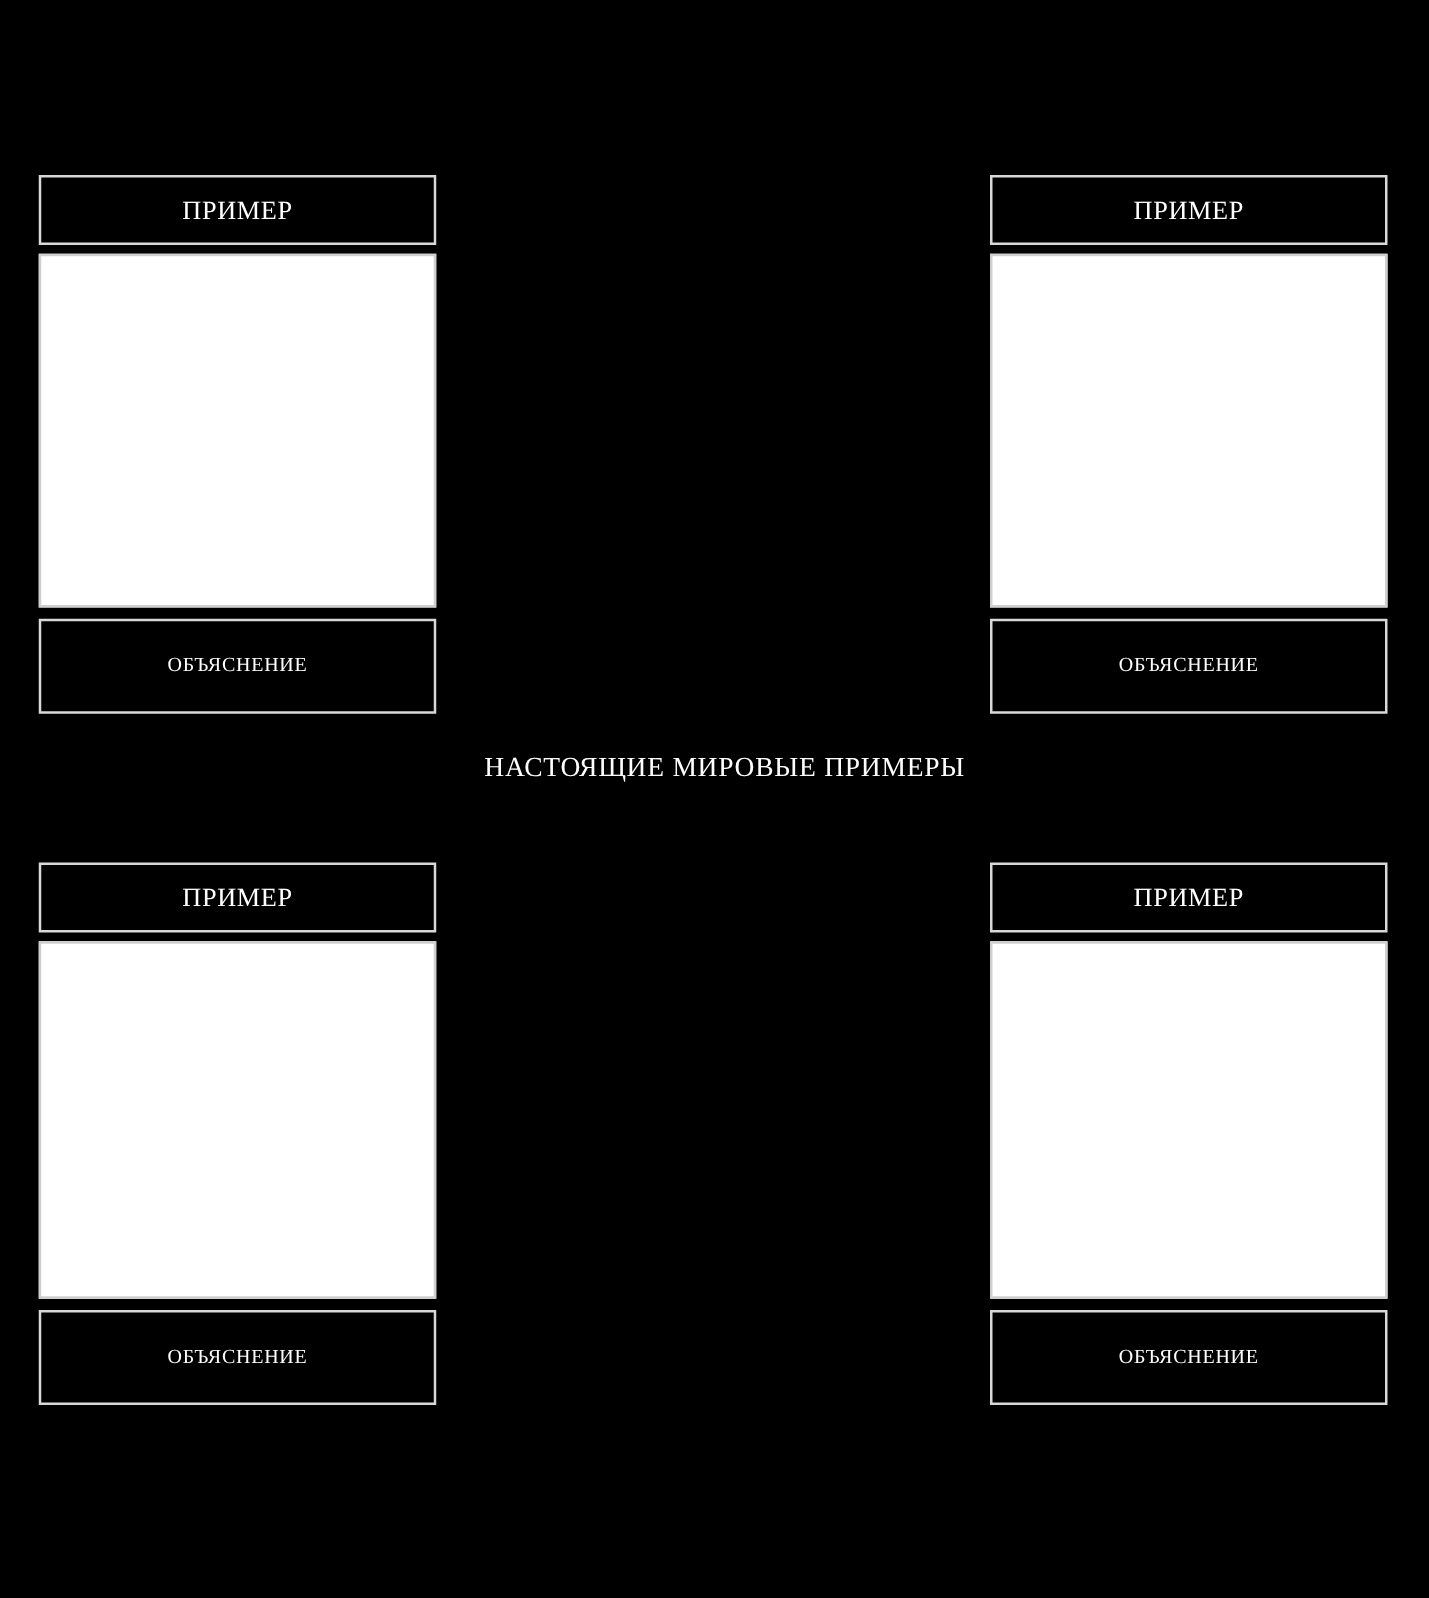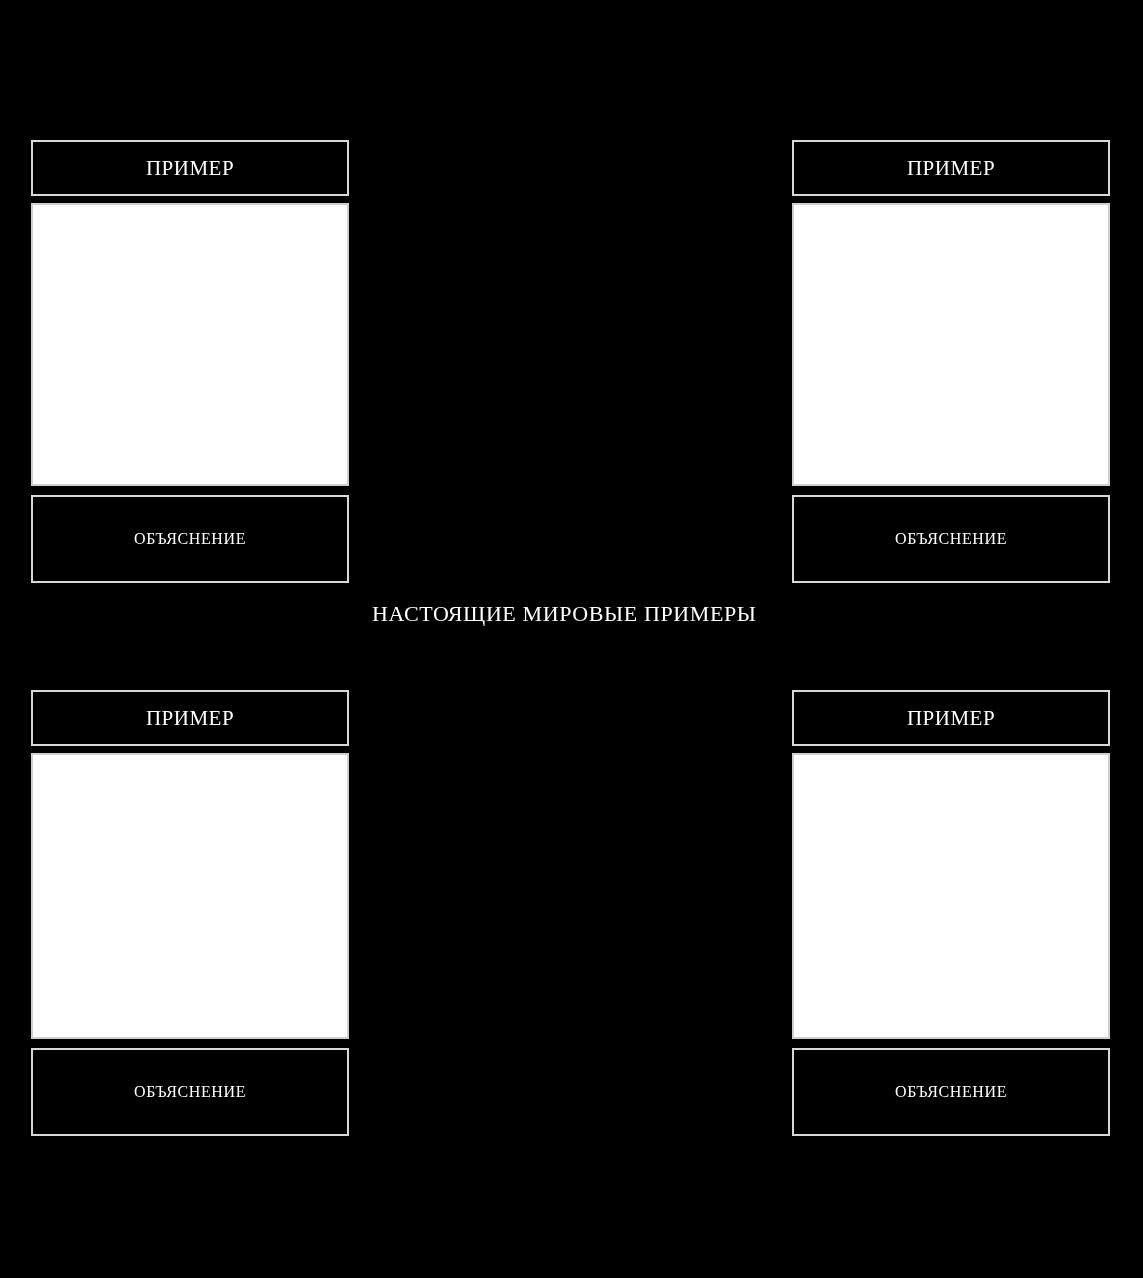--- a/index.html
+++ b/index.html
@@ -44,21 +44,21 @@
     box-sizing: border-box;
     margin-top: 7px;
     height: 283px;
     border: 2px solid #cfcfcf;
     background: #ffffff;
   }
 
   .card-footer {
     box-sizing: border-box;
     margin-top: 9px;
-    height: 88px;
+    height: 76px;
     border: 2px solid #d8d8d8;
     background: #000000;
     display: flex;
     align-items: center;
     justify-content: center;
     font-size: 16px;
     letter-spacing: 0.6px;
     color: #ffffff;
   }
 
@@ -71,21 +71,21 @@
   
   #card-bottom-left .card-image,
   #card-bottom-right .card-image { height: 286px; }
 
   
   .center-title {
     position: absolute;
     left: 372px;
     top: 600px;
     width: 400px;
-    text-align: left;
+    text-align: right;
     font-size: 22px;
     line-height: 28px;
     letter-spacing: 0.6px;
     color: #ffffff;
   }
 </style>
 </head>
 <body>
 
 <div class="canvas">

